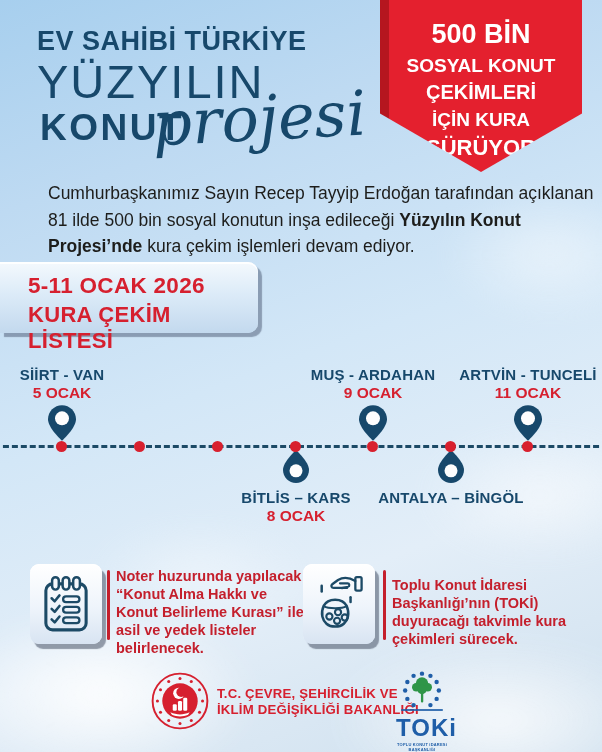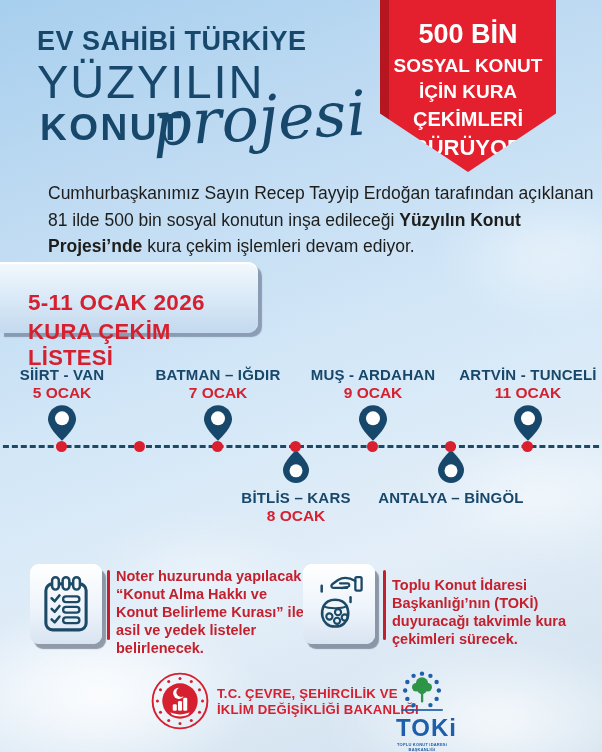--- a/index.html
+++ b/index.html
@@ -8,39 +8,39 @@
     font-family:"Liberation Sans",sans-serif;
     background:linear-gradient(160deg,#a7cfee 0%,#bedaf2 22%,#d3e7f7 48%,#e3eef8 72%,#cfe0ee 100%);
   }
   .cloud{position:absolute;border-radius:50%;filter:blur(14px);background:radial-gradient(closest-side,rgba(255,255,255,.95),rgba(255,255,255,0));pointer-events:none;}
   
   .tagline{position:absolute;left:37px;top:26px;font-weight:900;font-size:27px;letter-spacing:.5px;color:#17486b;}
   .title-main{position:absolute;left:37px;top:54px;font-weight:400;font-size:47px;letter-spacing:2px;color:#17486b;}
   .title-sub{position:absolute;left:40px;top:107px;font-weight:900;font-size:37px;letter-spacing:2.5px;color:#17486b;}
   .title-script{position:absolute;left:152px;top:82px;font-family:"DejaVu Serif",serif;font-style:italic;font-weight:400;font-size:62px;color:#17486b;transform:rotate(-3deg);}
   
-  .ribbon{position:absolute;left:380px;top:0;width:176px;height:172px;
+  .ribbon{position:absolute;left:380px;top:0;width:202px;height:172px;
     background:linear-gradient(90deg,#b5161f 0px,#b5161f 9px,#e4202e 9px,#e4202e 100%);
     clip-path:polygon(0 0,100% 0,100% 66%,50% 100%,0 66%);
     filter:drop-shadow(3px 3px 3px rgba(40,40,80,.3));
     text-align:center;color:#fff;font-weight:900;}
   .ribbon .rl{line-height:1.38;}
   .ribbon .l0{font-size:27px;padding-top:16px;}
   .ribbon .l1{font-size:19px;}
   .ribbon .l2{font-size:19px;}
   .ribbon .l3{font-size:20px;}
   .ribbon .l4{font-size:22px;}
   
   .intro{position:absolute;left:48px;top:180px;width:552px;font-size:17.5px;line-height:1.52;color:#1d1d1b;font-weight:500;}
   .intro b{font-weight:800;}
   
   .list-banner{position:absolute;left:0;top:262px;width:258px;height:71px;border-radius:0 10px 10px 0;
     background:linear-gradient(180deg,#f4f9fd 0%,#dcebf8 45%,#c3d9ee 100%);
     box-shadow:4px 4px 1px rgba(84,99,124,.55), inset 0 2px 0 rgba(255,255,255,.9);
-    color:#d6202f;font-weight:900;padding-top:28px;box-sizing:border-box;}
+    color:#d6202f;font-weight:900;padding-top:11px;box-sizing:border-box;}
   .list-banner .b1{font-size:22.5px;margin-left:28px;letter-spacing:.3px;}
   .list-banner .b2{font-size:22px;margin-left:28px;letter-spacing:.3px;margin-top:3px;}
   
   .timeline{position:absolute;left:0;top:360px;width:602px;height:175px;}
   .tl-line{position:absolute;left:-6px;top:85px;width:614px;border-top:3.5px dashed #1c4a66;}
   .tl-dot{position:absolute;top:81px;width:11px;height:11px;border-radius:50%;background:#d8202e;z-index:3;}
   .event{position:absolute;width:160px;text-align:center;}
   .event .cities{font-size:15px;font-weight:800;color:#17486b;letter-spacing:.2px;}
   .event .date{font-size:15.5px;font-weight:800;color:#d6202f;margin-top:1px;}
   .event.top{top:6px;}
@@ -73,22 +73,22 @@
   <div class="cloud" style="left:440px;top:190px;width:220px;height:130px;opacity:.5;"></div>
 
   <div class="tagline">EV SAHİBİ TÜRKİYE</div>
   <div class="title-main">YÜZYILIN</div>
   <div class="title-sub">KONUT</div>
   <div class="title-script">projesi</div>
 
   <div class="ribbon">
     <div class="rl l0">500 BİN</div>
     <div class="rl l1">SOSYAL KONUT</div>
+    <div class="rl l3">ÇEKİMLERİ</div>
     <div class="rl l2">İÇİN KURA</div>
-    <div class="rl l3">ÇEKİMLERİ</div>
     <div class="rl l4">SÜRÜYOR</div>
   </div>
 
   <div class="intro"><span>Cumhurbaşkanımız Sayın Recep Tayyip Erdoğan tarafından açıklanan 81 ilde 500 bin sosyal konutun inşa edileceği </span><b>Yüzyılın Konut Projesi’nde</b><span> kura çekim işlemleri devam ediyor.</span></div>
 
   <div class="list-banner">
     <div class="b1">5-11 OCAK 2026</div>
     <div class="b2">KURA ÇEKİM LİSTESİ</div>
   </div>
 
@@ -99,28 +99,20 @@
     <div class="tl-dot" style="left:134px;"></div>
     <div class="tl-dot" style="left:212px;"></div>
     <div class="tl-dot" style="left:290px;"></div>
     <div class="tl-dot" style="left:367px;"></div>
     <div class="tl-dot" style="left:445px;"></div>
     <div class="tl-dot" style="left:522px;"></div>
 
     <div class="event top" style="left:-18px;">
       <div class="cities">SİİRT - VAN</div>
       <div class="date">5 OCAK</div>
-      <svg class="pin" width="28" height="36" viewBox="0 0 30 38">
-          <path d="M15 0C6.7 0 0 6.7 0 15c0 9.5 15 23 15 23s15-13.5 15-23C30 6.7 23.3 0 15 0z" fill="#17486b"></path>
-          <circle cx="15" cy="14" r="7.5" fill="#fdfdfd"></circle>
-        </svg>
-    </div>
-    <div class="event top" style="left:138px;">
-      <div class="cities">BATMAN – IĞDIR</div>
-      <div class="date">7 OCAK</div>
       <svg class="pin" width="28" height="36" viewBox="0 0 30 38">
           <path d="M15 0C6.7 0 0 6.7 0 15c0 9.5 15 23 15 23s15-13.5 15-23C30 6.7 23.3 0 15 0z" fill="#17486b"></path>
           <circle cx="15" cy="14" r="7.5" fill="#fdfdfd"></circle>
         </svg>
     </div>
     <div class="event top" style="left:293px;">
       <div class="cities">MUŞ - ARDAHAN</div>
       <div class="date">9 OCAK</div>
       <svg class="pin" width="28" height="36" viewBox="0 0 30 38">
           <path d="M15 0C6.7 0 0 6.7 0 15c0 9.5 15 23 15 23s15-13.5 15-23C30 6.7 23.3 0 15 0z" fill="#17486b"></path>

